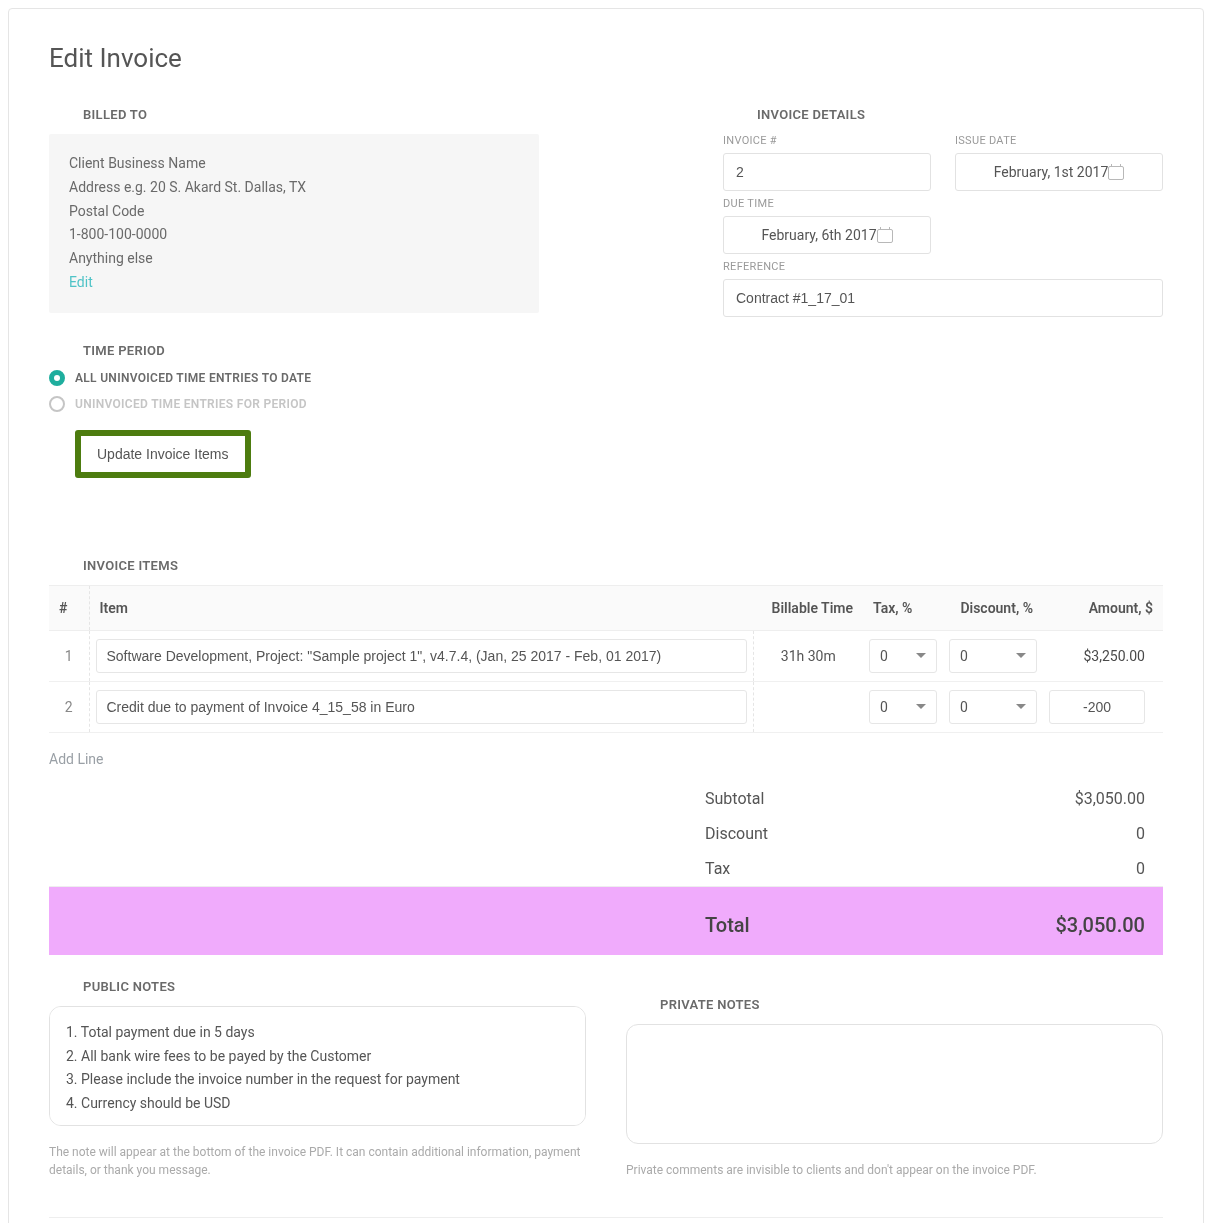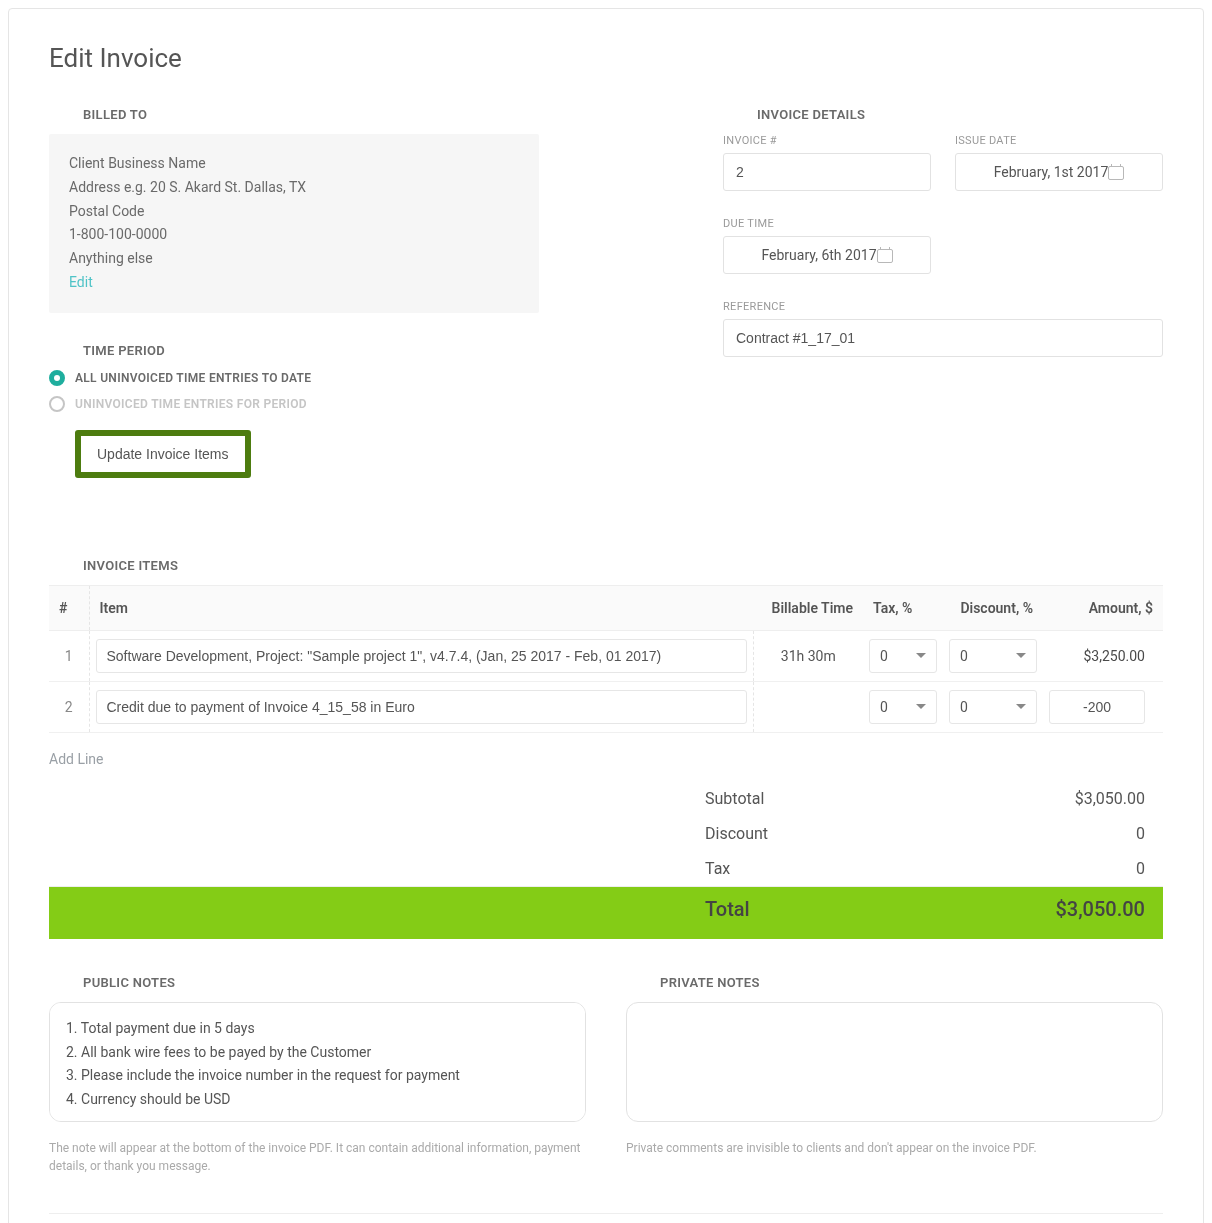--- a/index.html
+++ b/index.html
@@ -64,21 +64,21 @@
   }
   .radio.selected { border-color: #1fae9e; background: #1fae9e; }
   .radio.selected::after {
     content: ""; width: 6px; height: 6px; background: #fff; border-radius: 50%;
   }
   .btn-outline {
     border: 6px solid #4d7c0f; background: #fff; color: #555;
     padding: 10px 16px; border-radius: 3px; font-size: 14px; cursor: pointer;
     margin-top: 8px; margin-left: 26px;
   }
-  .details-grid { display: flex; gap: 24px; margin-bottom: 26px; }
+  .details-grid { display: flex; gap: 24px; margin-bottom: 6px; }
   .details-grid .field { flex: 1; }
   .input, .date-input {
     width: 100%; border: 1px solid #e2e2e2; border-radius: 3px;
     padding: 10px 12px; font-size: 14px; color: #555; background: #fff;
   }
   .date-input { display: flex; align-items: center; justify-content: center; }
   .cal-icon {
     width: 16px; height: 16px; position: relative; flex-shrink: 0;
   }
   .cal-icon::before {
@@ -123,27 +123,27 @@
   }
   .add-line { color: #9aa0a6; margin-top: 18px; cursor: pointer; display: inline-block;}
   .totals { margin-top: 14px; }
   .totals-row {
     display: flex; justify-content: flex-end; gap: 180px;
     padding: 8px 18px 8px 0; color: #555; font-size: 16px;
   }
   .totals-row .label { width: 120px; }
   .totals-row .val { width: 140px; text-align: right; }
   .total-row {
-    background: #84cc16; display: flex; justify-content: flex-end; gap: 180px;
-    padding: 10px 18px 18px 0; font-size: 20px; color: #444; font-weight: 500;
+    background: #f0abfc; display: flex; justify-content: flex-end; gap: 180px;
+    padding: 26px 18px 18px 0; font-size: 20px; color: #444; font-weight: 500;
     border-top: 1px solid #eee;
   }
   .total-row .label { width: 120px; }
   .total-row .val { width: 140px; text-align: right; }
-  .notes-row { display: flex; gap: 40px; margin-top: 36px; }
+  .notes-row { display: flex; gap: 40px; margin-top: 24px; align-items: flex-end; }
   .notes-col { flex: 1; }
   .textarea {
     width: 100%; min-height: 120px; border: 1px solid #e2e2e2; border-radius: 12px;
     padding: 14px 16px; font-size: 14px; color: #555; font-family: inherit;
     resize: none; line-height: 1.7;
   }
   .hint { font-size: 12px; color: #aaa; margin-top: 14px; line-height: 1.5; }
   .footer-divider { border-top: 1px solid #eee; margin-top: 38px; margin-bottom: 26px; }
 </style>
 </head>

